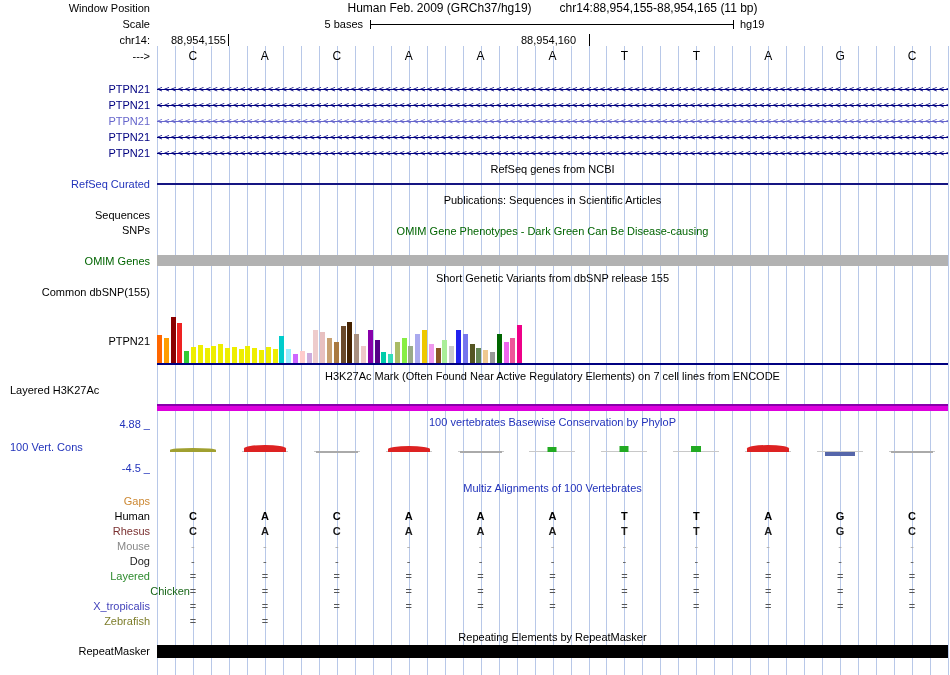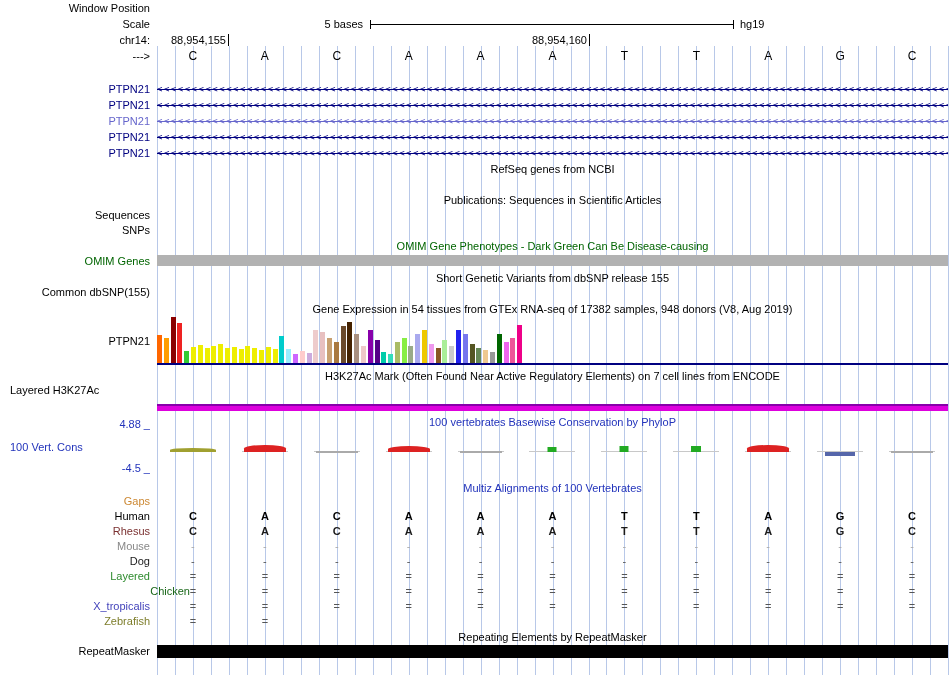--- a/index.html
+++ b/index.html
@@ -41,34 +41,38 @@
   .rmbar{position:absolute;top:1px;left:0;width:100%;height:13px;}
 </style>
 </head>
 <body>
 
 <div class="browser">
   <div class="guidelines" style="background: repeating-linear-gradient(to right, rgb(184, 200, 232) 0px, rgb(184, 200, 232) 1px, transparent 1px, transparent 17.98px);"></div>
 
   <div class="row" style="top:1px">
     <div class="lbl">Window Position</div>
+    <div class="content hdr">
+      <span>Human Feb. 2009 (GRCh37/hg19)</span>
+      <span>chr14:88,954,155-88,954,165 (11 bp)</span>
+    </div>
   </div>
 
   <div class="row" style="top:17px">
     <div class="lbl">Scale</div>
     <div class="abs" style="left:157px;width:206px;text-align:right">5 bases</div>
     <div class="scalebar"></div>
     <div class="abs" style="left:740px">hg19</div>
   </div>
 
   <div class="row" style="top:33px">
     <div class="lbl">chr14:</div>
     <div class="abs" style="left:160px;width:66px;text-align:right">88,954,155</div>
     <div class="tick" style="left:228px"></div>
-    <div class="abs" style="left:521px;width:66px;text-align:right">88,954,160</div>
+    <div class="abs" style="left:521px;width:66px;text-align:left">88,954,160</div>
     <div class="tick" style="left:589px"></div>
   </div>
 
   <div class="row" style="top:49px;height:16px">
     <div class="lbl">---&gt;</div>
     <div class="content bases">
         <div class="bcol">C</div>
         <div class="bcol">A</div>
         <div class="bcol">C</div>
         <div class="bcol">A</div>
@@ -99,43 +103,48 @@
         <div class="lbl" style="color: rgb(0, 0, 128);">PTPN21</div>
         <div class="content arrows" style="color: rgb(0, 0, 128);">&lt;&lt;&lt;&lt;&lt;&lt;&lt;&lt;&lt;&lt;&lt;&lt;&lt;&lt;&lt;&lt;&lt;&lt;&lt;&lt;&lt;&lt;&lt;&lt;&lt;&lt;&lt;&lt;&lt;&lt;&lt;&lt;&lt;&lt;&lt;&lt;&lt;&lt;&lt;&lt;&lt;&lt;&lt;&lt;&lt;&lt;&lt;&lt;&lt;&lt;&lt;&lt;&lt;&lt;&lt;&lt;&lt;&lt;&lt;&lt;&lt;&lt;&lt;&lt;&lt;&lt;&lt;&lt;&lt;&lt;&lt;&lt;&lt;&lt;&lt;&lt;&lt;&lt;&lt;&lt;&lt;&lt;&lt;&lt;&lt;&lt;&lt;&lt;&lt;&lt;&lt;&lt;&lt;&lt;&lt;&lt;&lt;&lt;&lt;&lt;&lt;&lt;&lt;&lt;&lt;&lt;&lt;&lt;&lt;&lt;&lt;&lt;&lt;&lt;&lt;&lt;&lt;&lt;&lt;&lt;&lt;&lt;&lt;&lt;&lt;&lt;&lt;&lt;&lt;&lt;&lt;&lt;&lt;&lt;&lt;&lt;&lt;&lt;&lt;&lt;&lt;&lt;&lt;&lt;&lt;&lt;&lt;&lt;&lt;&lt;&lt;&lt;&lt;&lt;&lt;&lt;&lt;&lt;&lt;&lt;</div>
       </div>
       <div class="row" style="top: 146px;">
         <div class="lbl" style="color: rgb(0, 0, 128);">PTPN21</div>
         <div class="content arrows" style="color: rgb(0, 0, 128);">&lt;&lt;&lt;&lt;&lt;&lt;&lt;&lt;&lt;&lt;&lt;&lt;&lt;&lt;&lt;&lt;&lt;&lt;&lt;&lt;&lt;&lt;&lt;&lt;&lt;&lt;&lt;&lt;&lt;&lt;&lt;&lt;&lt;&lt;&lt;&lt;&lt;&lt;&lt;&lt;&lt;&lt;&lt;&lt;&lt;&lt;&lt;&lt;&lt;&lt;&lt;&lt;&lt;&lt;&lt;&lt;&lt;&lt;&lt;&lt;&lt;&lt;&lt;&lt;&lt;&lt;&lt;&lt;&lt;&lt;&lt;&lt;&lt;&lt;&lt;&lt;&lt;&lt;&lt;&lt;&lt;&lt;&lt;&lt;&lt;&lt;&lt;&lt;&lt;&lt;&lt;&lt;&lt;&lt;&lt;&lt;&lt;&lt;&lt;&lt;&lt;&lt;&lt;&lt;&lt;&lt;&lt;&lt;&lt;&lt;&lt;&lt;&lt;&lt;&lt;&lt;&lt;&lt;&lt;&lt;&lt;&lt;&lt;&lt;&lt;&lt;&lt;&lt;&lt;&lt;&lt;&lt;&lt;&lt;&lt;&lt;&lt;&lt;&lt;&lt;&lt;&lt;&lt;&lt;&lt;&lt;&lt;&lt;&lt;&lt;&lt;&lt;&lt;&lt;&lt;&lt;&lt;&lt;&lt;&lt;</div>
       </div>
     </div>
 
   <div class="title" style="top:162px">RefSeq genes from NCBI</div>
+  <div class="row" style="top:177px">
+    <div class="lbl blue">RefSeq Curated</div>
+    <div class="content">
+      <div class="hline" style="background: rgb(21, 21, 130);"></div>
+    </div>
+  </div>
 
   <div class="title" style="top:193px">Publications: Sequences in Scientific Articles</div>
   <div class="row" style="top:208px">
     <div class="lbl">Sequences</div>
   </div>
   <div class="row" style="top:223px">
     <div class="lbl">SNPs</div>
   </div>
 
-  <div class="title green" style="top:239px">OMIM Gene Phenotypes - Dark Green Can Be Disease-causing</div>
+  <div class="title green" style="top:224px">OMIM Gene Phenotypes - Dark Green Can Be Disease-causing</div>
   <div class="row" style="top:254px">
     <div class="lbl green">OMIM Genes</div>
     <div class="content">
       <div class="omimbar" style="background: rgb(178, 178, 178);"></div>
     </div>
   </div>
 
   <div class="title" style="top:271px">Short Genetic Variants from dbSNP release 155</div>
   <div class="row" style="top:285px">
     <div class="lbl">Common dbSNP(155)</div>
   </div>
 
-  <div class="title" style="top:302px">Gene Expression in 54 tissues from GTEx RNA-seq of 17382 samples, 948 donors (V8, Aug 2019)</div>
   <div class="gtex">
     <div class="lbl" style="top:18px">PTPN21</div>
     <div class="gtex-bars">
         <div class="gbar" style="height: 28px; background: rgb(255, 102, 0);"></div>
         <div class="gbar" style="height: 25px; background: rgb(255, 157, 0);"></div>
         <div class="gbar" style="height: 46px; background: rgb(139, 0, 0);"></div>
         <div class="gbar" style="height: 40px; background: rgb(238, 34, 34);"></div>
         <div class="gbar" style="height: 12px; background: rgb(51, 204, 51);"></div>
         <div class="gbar" style="height: 16px; background: rgb(238, 238, 0);"></div>
         <div class="gbar" style="height: 18px; background: rgb(238, 238, 0);"></div>

